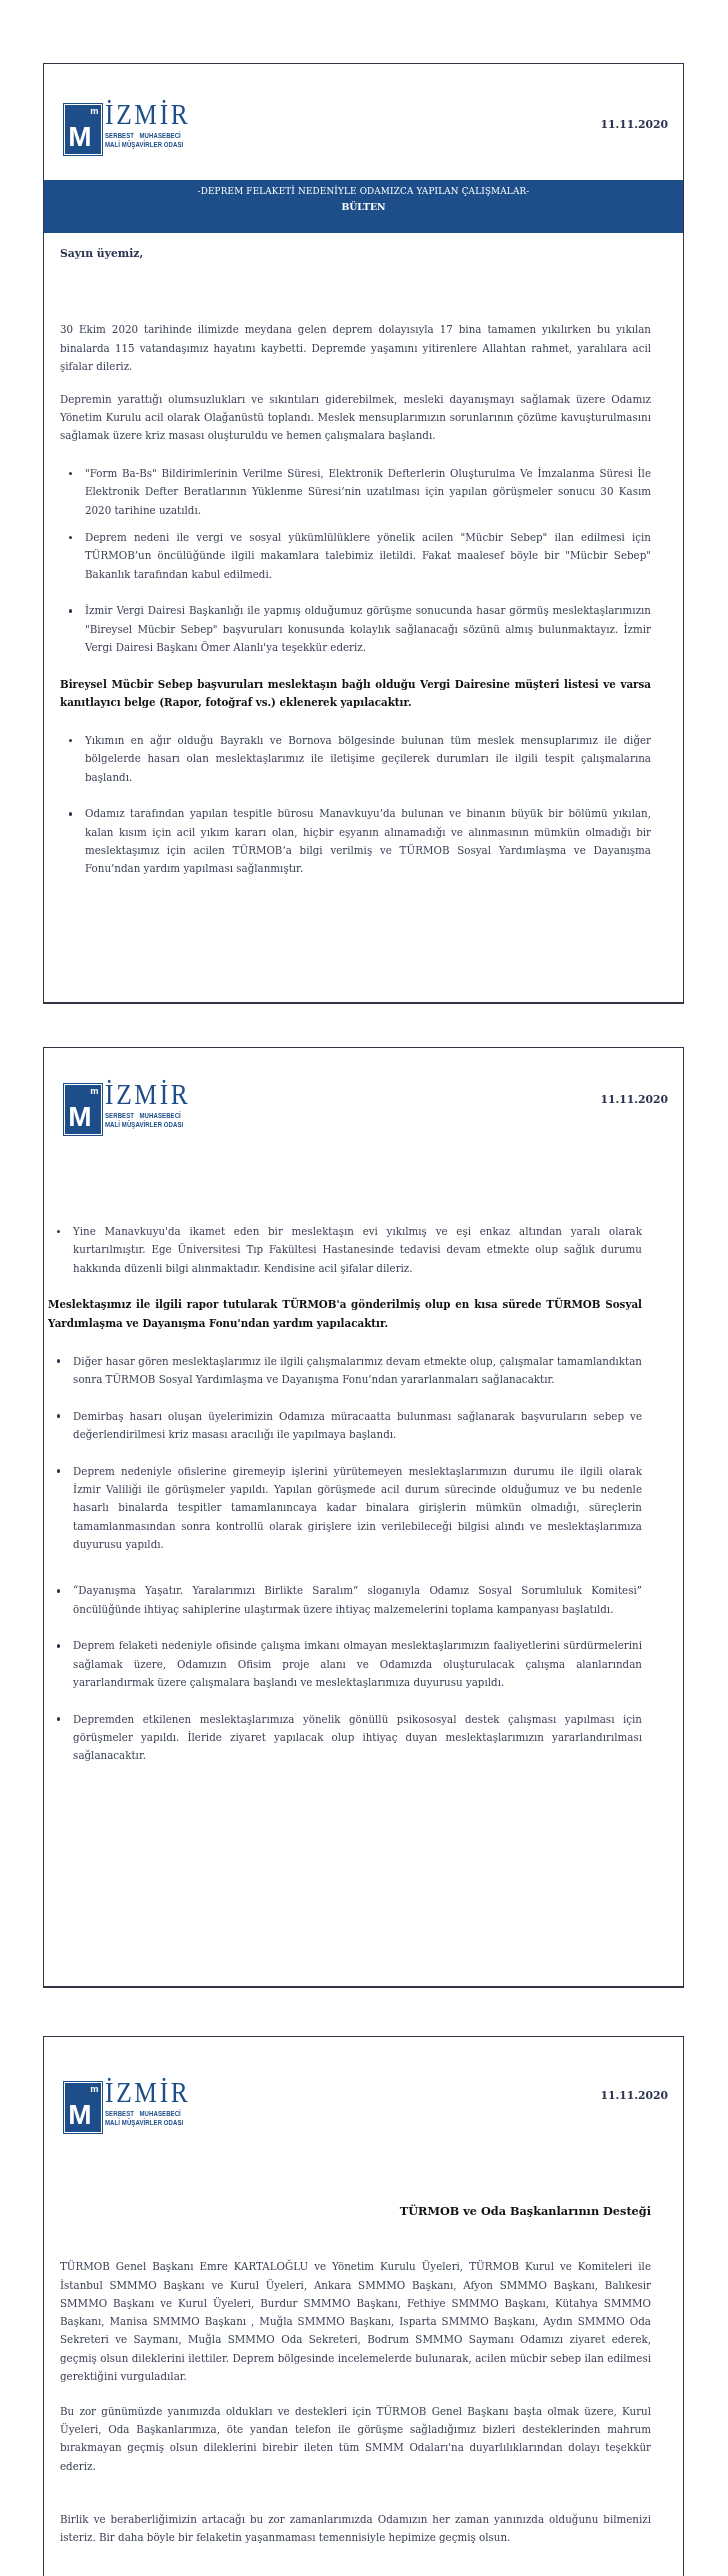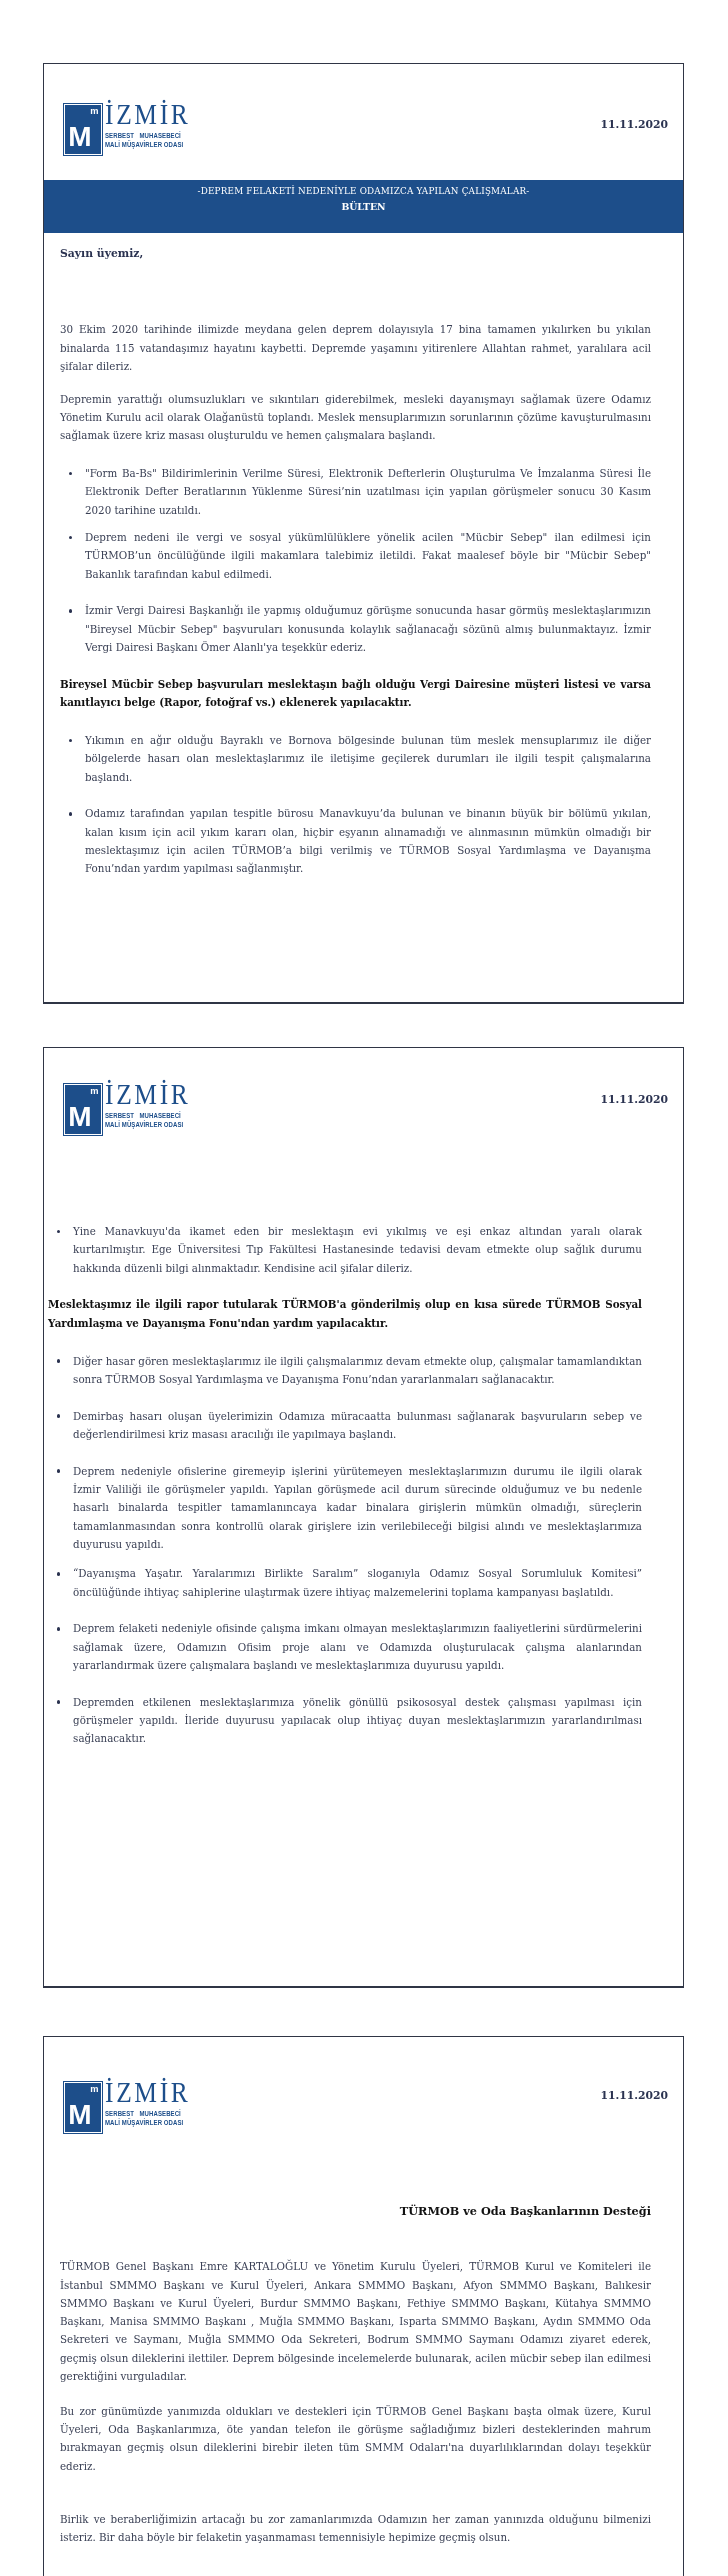--- a/index.html
+++ b/index.html
@@ -91,23 +91,23 @@
     <ul class="bl">
       <li>Yine Manavkuyu'da ikamet eden bir meslektaşın evi yıkılmış ve eşi enkaz altından yaralı olarak kurtarılmıştır. Ege Üniversitesi Tıp Fakültesi Hastanesinde tedavisi devam etmekte olup sağlık durumu hakkında düzenli bilgi alınmaktadır. Kendisine acil şifalar dileriz.</li>
     </ul>
     <div style="height:18.5px"></div>
     <p class="bold-black">Meslektaşımız ile ilgili rapor tutularak TÜRMOB'a gönderilmiş olup en kısa sürede TÜRMOB Sosyal Yardımlaşma ve Dayanışma Fonu'ndan yardım yapılacaktır.</p>
     <div style="height:19.6px"></div>
     <ul class="bl">
       <li>Diğer hasar gören meslektaşlarımız ile ilgili çalışmalarımız devam etmekte olup, çalışmalar tamamlandıktan sonra TÜRMOB Sosyal Yardımlaşma ve Dayanışma Fonu’ndan yararlanmaları sağlanacaktır.</li>
       <li style="margin-top:18.5px">Demirbaş hasarı oluşan üyelerimizin Odamıza müracaatta bulunması sağlanarak başvuruların sebep ve değerlendirilmesi kriz masası aracılığı ile yapılmaya başlandı.</li>
       <li style="margin-top:18.5px">Deprem nedeniyle ofislerine giremeyip işlerini yürütemeyen meslektaşlarımızın durumu ile ilgili olarak İzmir Valiliği ile görüşmeler yapıldı. Yapılan görüşmede acil durum sürecinde olduğumuz ve bu nedenle hasarlı binalarda tespitler tamamlanıncaya kadar binalara girişlerin mümkün olmadığı, süreçlerin tamamlanmasından sonra kontrollü olarak girişlere izin verilebileceği bilgisi alındı ve meslektaşlarımıza duyurusu yapıldı.</li>
-      <li style="margin-top:11px">“Dayanışma Yaşatır. Yaralarımızı Birlikte Saralım” sloganıyla Odamız Sosyal Sorumluluk Komitesi” öncülüğünde ihtiyaç sahiplerine ulaştırmak üzere ihtiyaç malzemelerini toplama kampanyası başlatıldı.</li>
+      <li style="margin-top:28px">“Dayanışma Yaşatır. Yaralarımızı Birlikte Saralım” sloganıyla Odamız Sosyal Sorumluluk Komitesi” öncülüğünde ihtiyaç sahiplerine ulaştırmak üzere ihtiyaç malzemelerini toplama kampanyası başlatıldı.</li>
       <li style="margin-top:18.5px">Deprem felaketi nedeniyle ofisinde çalışma imkanı olmayan meslektaşlarımızın faaliyetlerini sürdürmelerini sağlamak üzere, Odamızın Ofisim proje alanı ve Odamızda oluşturulacak çalışma alanlarından yararlandırmak üzere çalışmalara başlandı ve meslektaşlarımıza duyurusu yapıldı.</li>
-      <li style="margin-top:18.5px">Depremden etkilenen meslektaşlarımıza yönelik gönüllü psikososyal destek çalışması yapılması için görüşmeler yapıldı. İleride duyurusu yapılacak olup ihtiyaç duyan meslektaşlarımızın yararlandırılması sağlanacaktır.</li>
+      <li style="margin-top:18.5px">Depremden etkilenen meslektaşlarımıza yönelik gönüllü psikososyal destek çalışması yapılması için görüşmeler yapıldı. İleride ziyaret yapılacak olup ihtiyaç duyan meslektaşlarımızın yararlandırılması sağlanacaktır.</li>
     </ul>
   </div>
 </div>
 
 <div class="page" id="page3">
   <div class="logo" style="top:41px;">
     <div class="mbox">
       <span class="bigM">M</span>
       <span class="smallm">m</span>
     </div>

